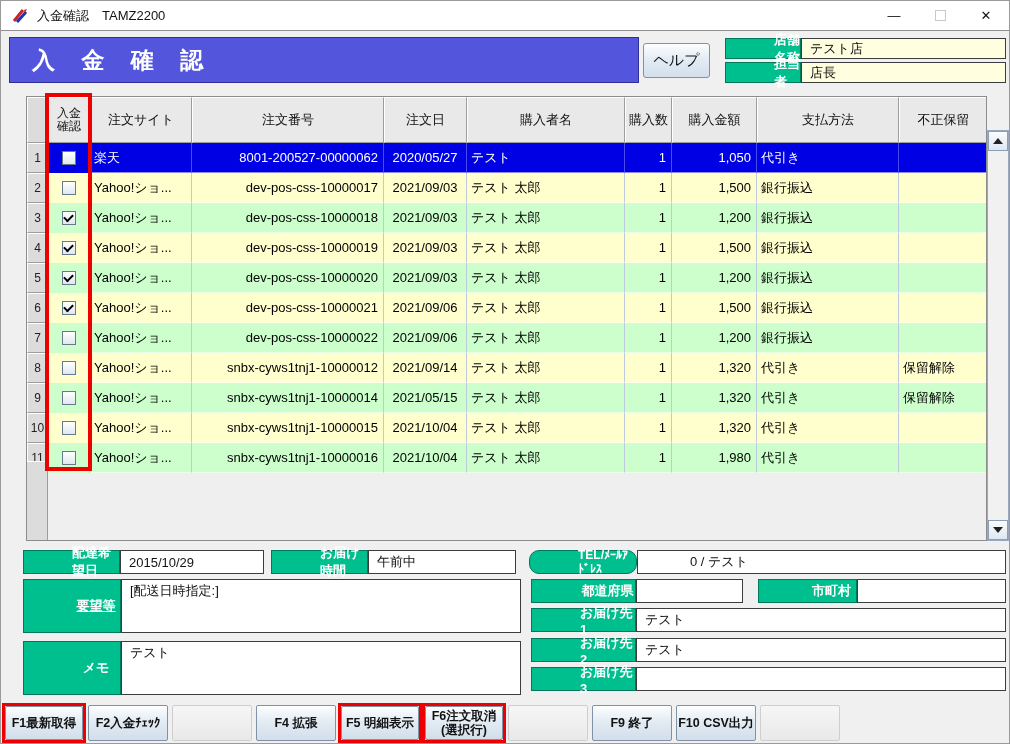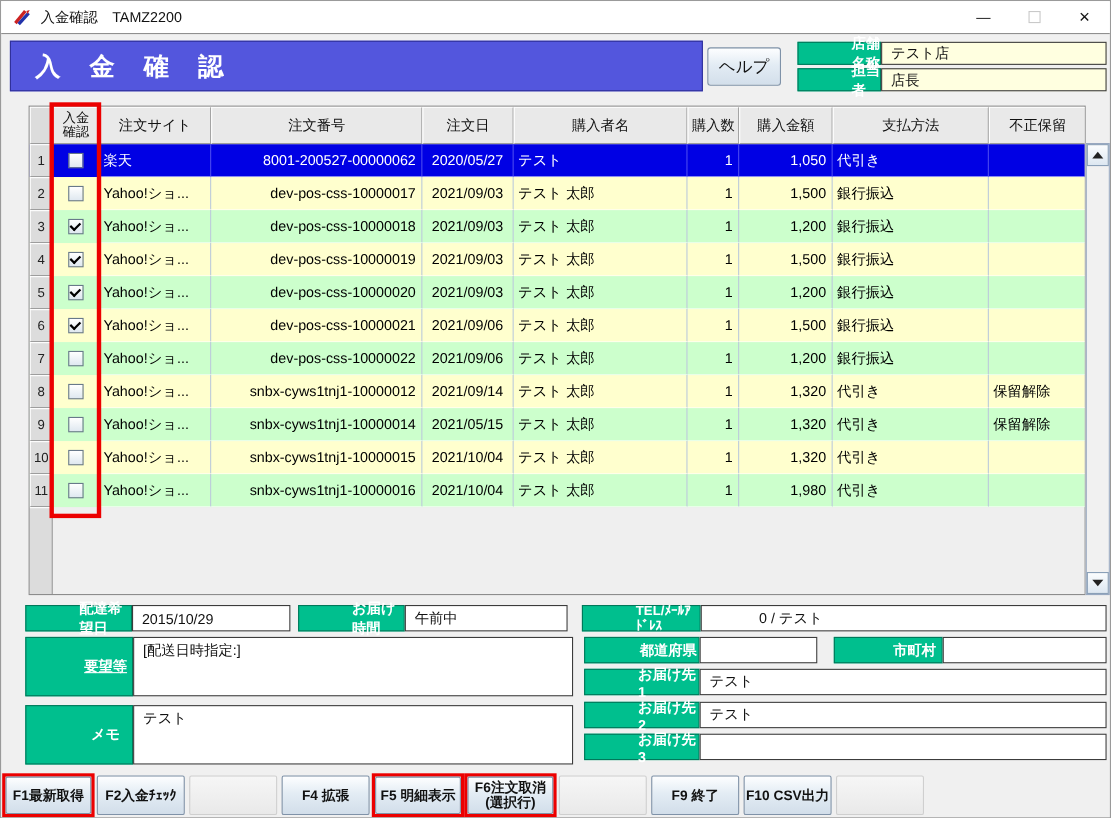--- a/index.html
+++ b/index.html
@@ -32,21 +32,21 @@
   .yfield { background:#ffffe0; }
   #store-label { position:absolute; left:724px; top:37px; width:76px; height:21px; }
   #store-field { position:absolute; left:800px; top:37px; width:205px; height:21px; }
   #staff-label { position:absolute; left:724px; top:61px; width:76px; height:21px; }
   #staff-field { position:absolute; left:800px; top:61px; width:205px; height:21px; }
 
   
   .grid { position:absolute; left:25px; top:95px; width:961px; height:445px;
           background:#efefef; border:1px solid #8c8c8c; overflow:hidden; }
   .thead, .trow { display:flex; width:961px; }
-  .thead { height:34px; }
+  .thead { height:46px; }
   .hcell { background:#e9e9e9; border-top:1px solid #fff; border-left:1px solid #fff;
            border-right:1px solid #9d9d9d; border-bottom:1px solid #9d9d9d;
            display:flex; flex-direction:column; align-items:center; justify-content:center;
            font-size:13px; color:#111; line-height:1.1; }
   .hcell.small { font-size:12px; }
   .trow { height:30px; }
   .trow.odd  { background:#ccffcc; }
   .trow.even { background:#ffffce; }
   .trow.sel  { background:#0000e4; color:#fff; }
   .rownum { width:21px; background:#dcdcdc; border-top:1px solid #fff; border-left:1px solid #fff;
@@ -82,21 +82,21 @@
   .hlbox { position:absolute; border:4px solid #ec0000; pointer-events:none; z-index:60; }
   #hl-checkcol { left:44px; top:92px; width:47px; height:378px; }
 
   
   .fr-lbl { position:absolute; height:24px; }
   .fr-fld { position:absolute; height:24px; }
   #lbl-delivdate { left:22px;  top:549px; width:97px; }
   #fld-delivdate { left:119px; top:549px; width:144px; }
   #lbl-delivtime { left:270px; top:549px; width:97px; }
   #fld-delivtime { left:367px; top:549px; width:148px; }
-  #lbl-telmail   { left:528px; top:549px; width:108px; font-size:12px; }
+  #lbl-telmail   { left:528px; top:549px; width:108px; font-size:12px;border-radius:10px; }
   #fld-telmail   { left:636px; top:549px; width:369px; padding-left:52px; }
   #lbl-request   { left:22px;  top:578px; width:98px;  height:54px;text-decoration:underline; }
   #fld-request   { left:120px; top:578px; width:400px; height:54px; align-items:flex-start; }
   #lbl-pref      { left:530px; top:578px; width:105px; }
   #fld-pref      { left:635px; top:578px; width:107px; }
   #lbl-city      { left:757px; top:578px; width:99px; }
   #fld-city      { left:856px; top:578px; width:149px; }
   #lbl-addr1     { left:530px; top:607px; width:105px; }
   #fld-addr1     { left:635px; top:607px; width:370px; }
   #lbl-addr2     { left:530px; top:637px; width:105px; }

